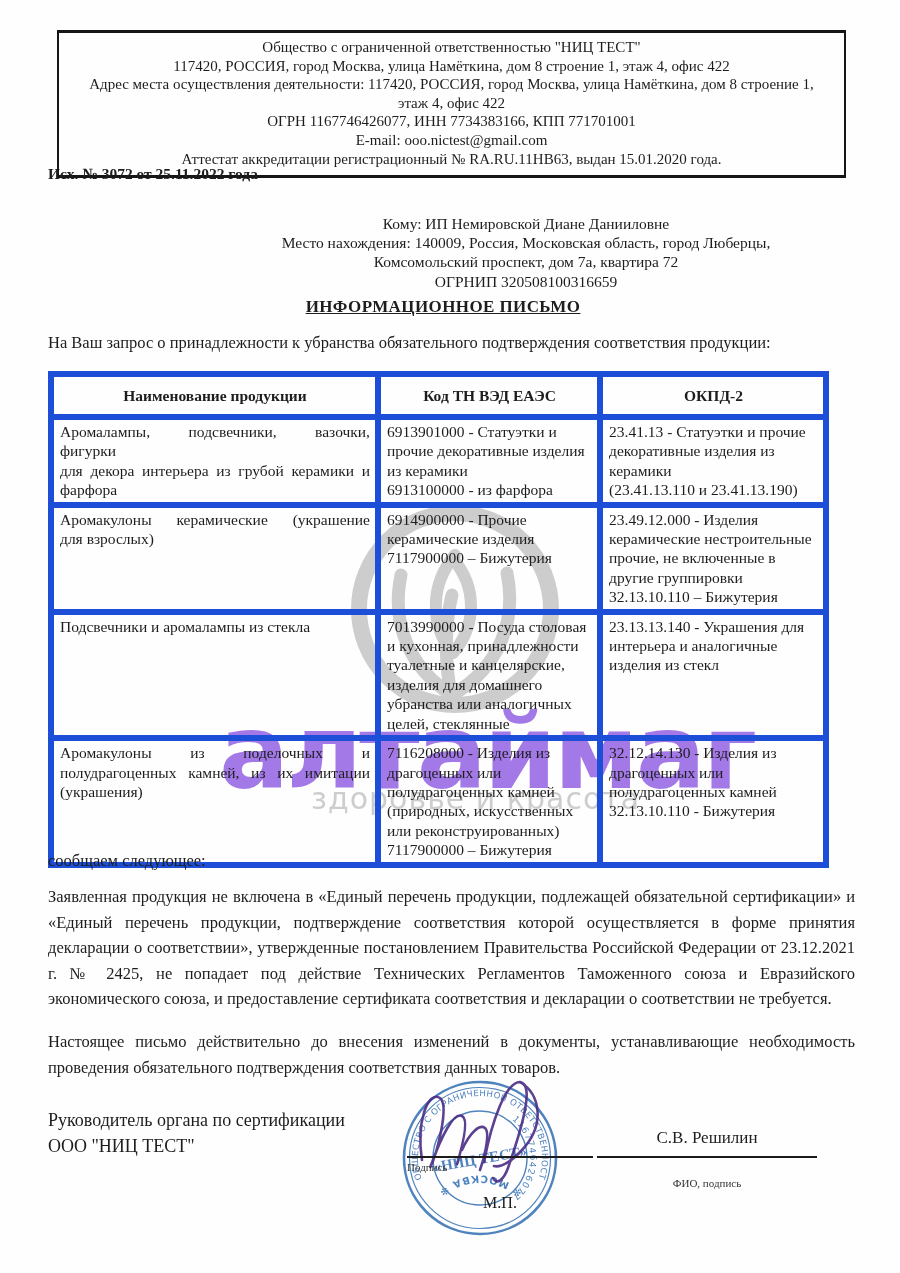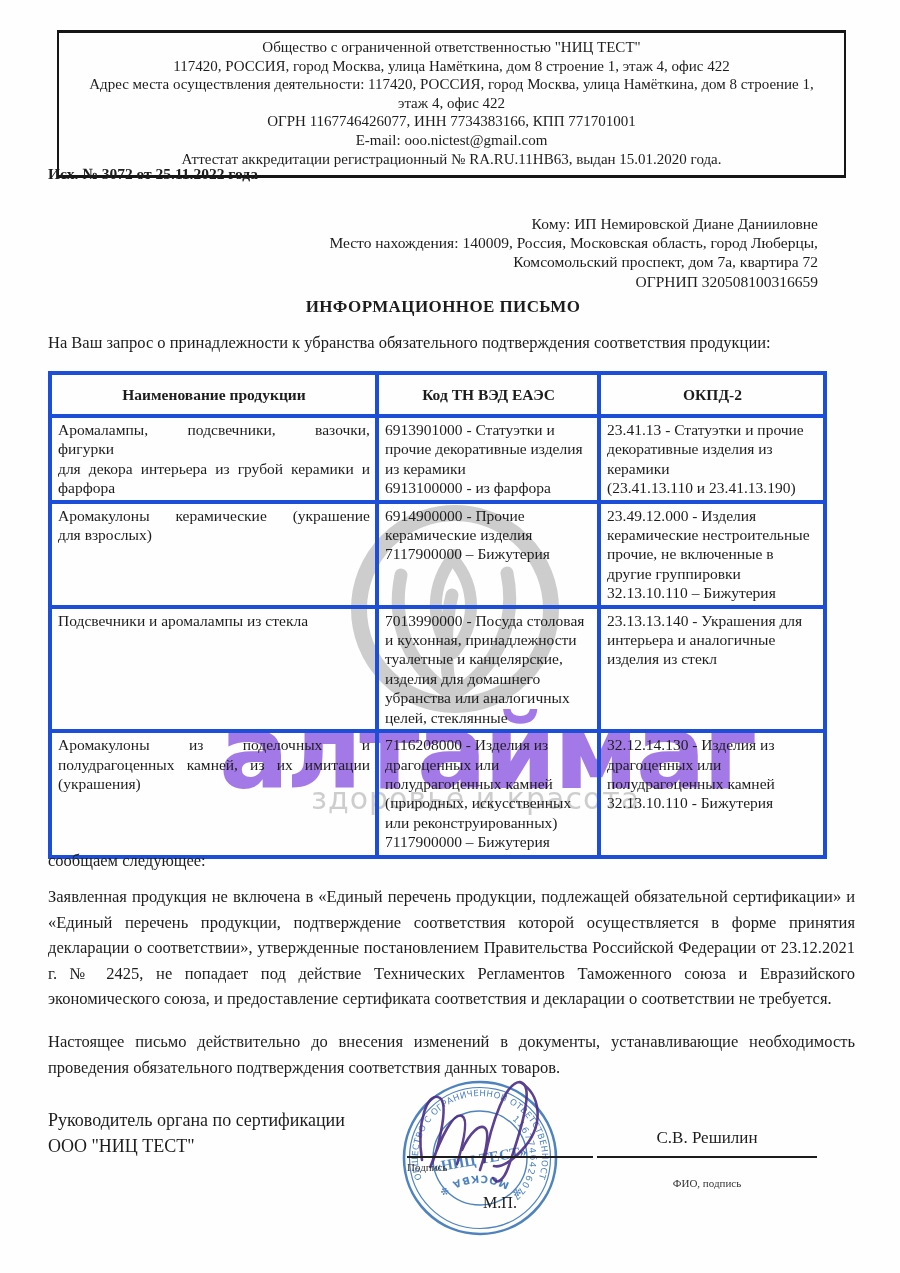--- a/index.html
+++ b/index.html
@@ -15,38 +15,38 @@
   .letterhead {
     left:57px; top:30px; width:789px;
     border:2px solid #161616; border-top-width:3px; border-bottom-width:3px;
     padding:5px 14px 7px; text-align:center;
     font-size:15px; line-height:18.6px; z-index:2;
   }
 
   .outgoing { left:48px; top:165px; font-weight:bold; font-size:15.5px; z-index:2; }
 
   .recipient {
-    right:82px; top:214px; width:584px; text-align:right;
+    right:82px; top:214px; width:584px; text-align:center;
     font-size:15.5px; line-height:19.2px; white-space:pre-line; z-index:2;
   }
 
   .title {
     left:48px; top:297px; width:790px; text-align:center;
-    font-weight:bold; font-size:17px; letter-spacing:.4px; z-index:2;
+    font-weight:bold; font-size:17px; letter-spacing:.4px; z-index:2;text-decoration:underline;
   }
 
   .intro { left:48px; top:333px; width:806px; font-size:16.5px; z-index:2; }
 
   
   table.doc-table {
     position:absolute; left:48px; top:371px; width:775px;
     border-collapse:collapse; z-index:2; table-layout:fixed;
   }
   .doc-table th, .doc-table td {
-    border:4px solid #1d4ed8; vertical-align:top;
+    border:6px solid #1d4ed8; vertical-align:top;
     font-size:15.5px; line-height:19.4px; padding:2px 5px 2px 6px;
   }
   .doc-table th { height:43px; vertical-align:middle; text-align:center; font-size:15.5px; font-weight:bold; }
   .col-name { width:327px; } .col-tnved { width:222px; } .col-okpd { width:226px; }
   .r1 td { height:84px;margin-top:19px; } .r2 td { height:95px; } .r3 td { height:111px; } .r4 td { height:126px; }
   .ln { text-align:left; }
   td.c-name .ln:not(:last-child) { text-align:justify; text-align-last:justify; }
 
   .lead-in { left:48px; top:851px; font-size:16.5px; z-index:2; }
   .para1 {

